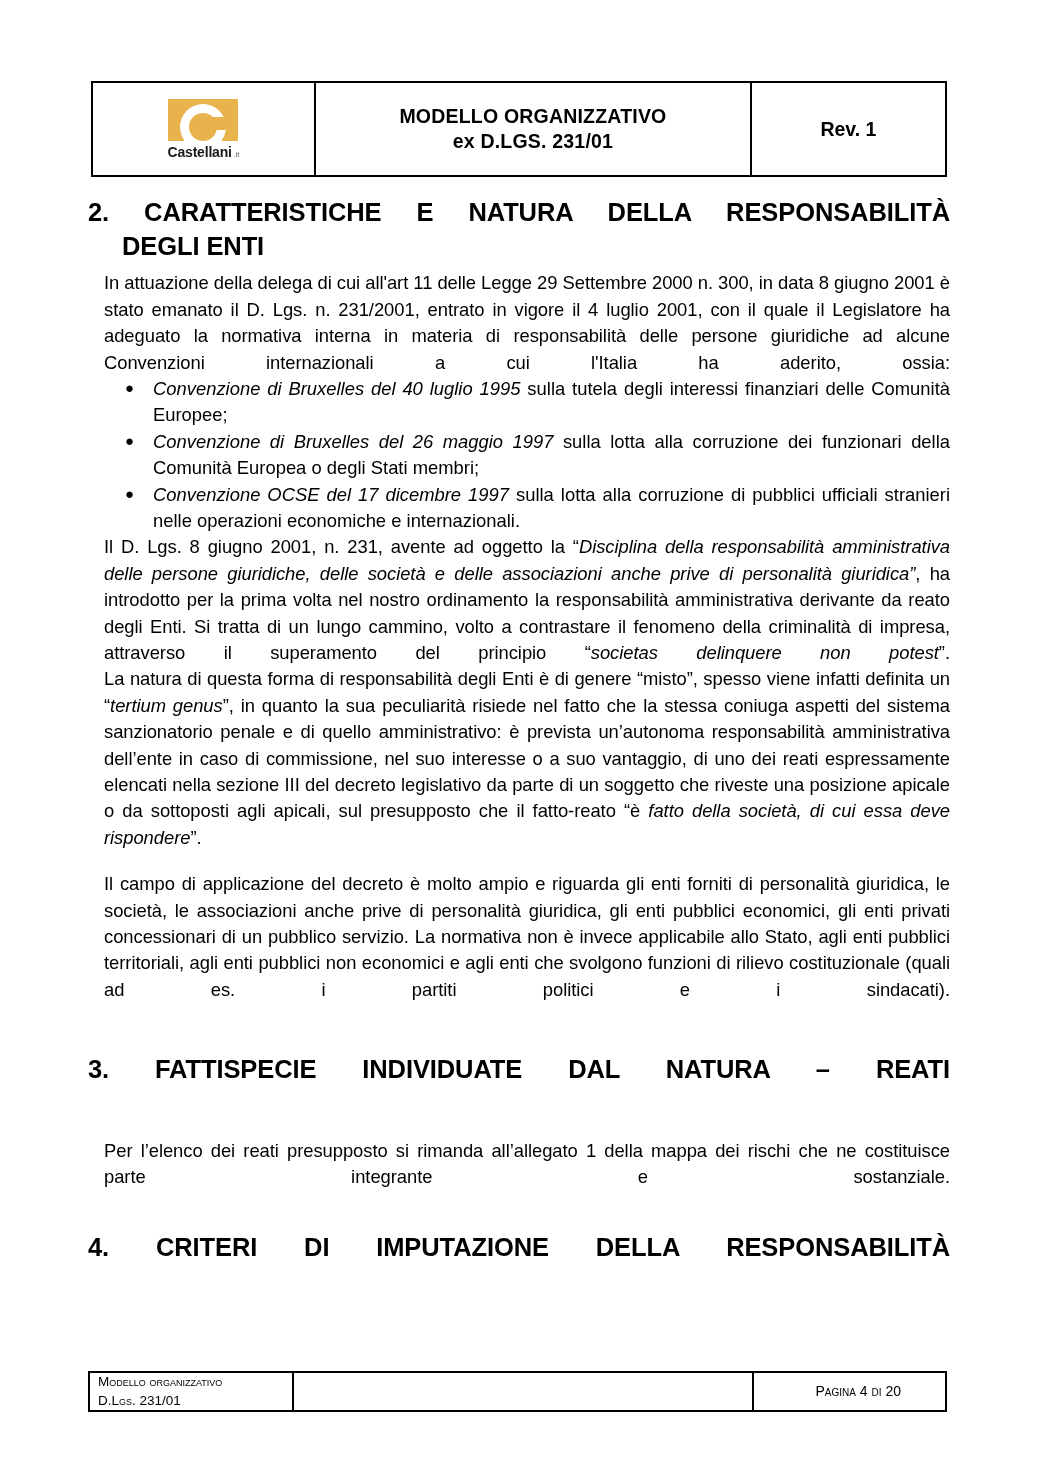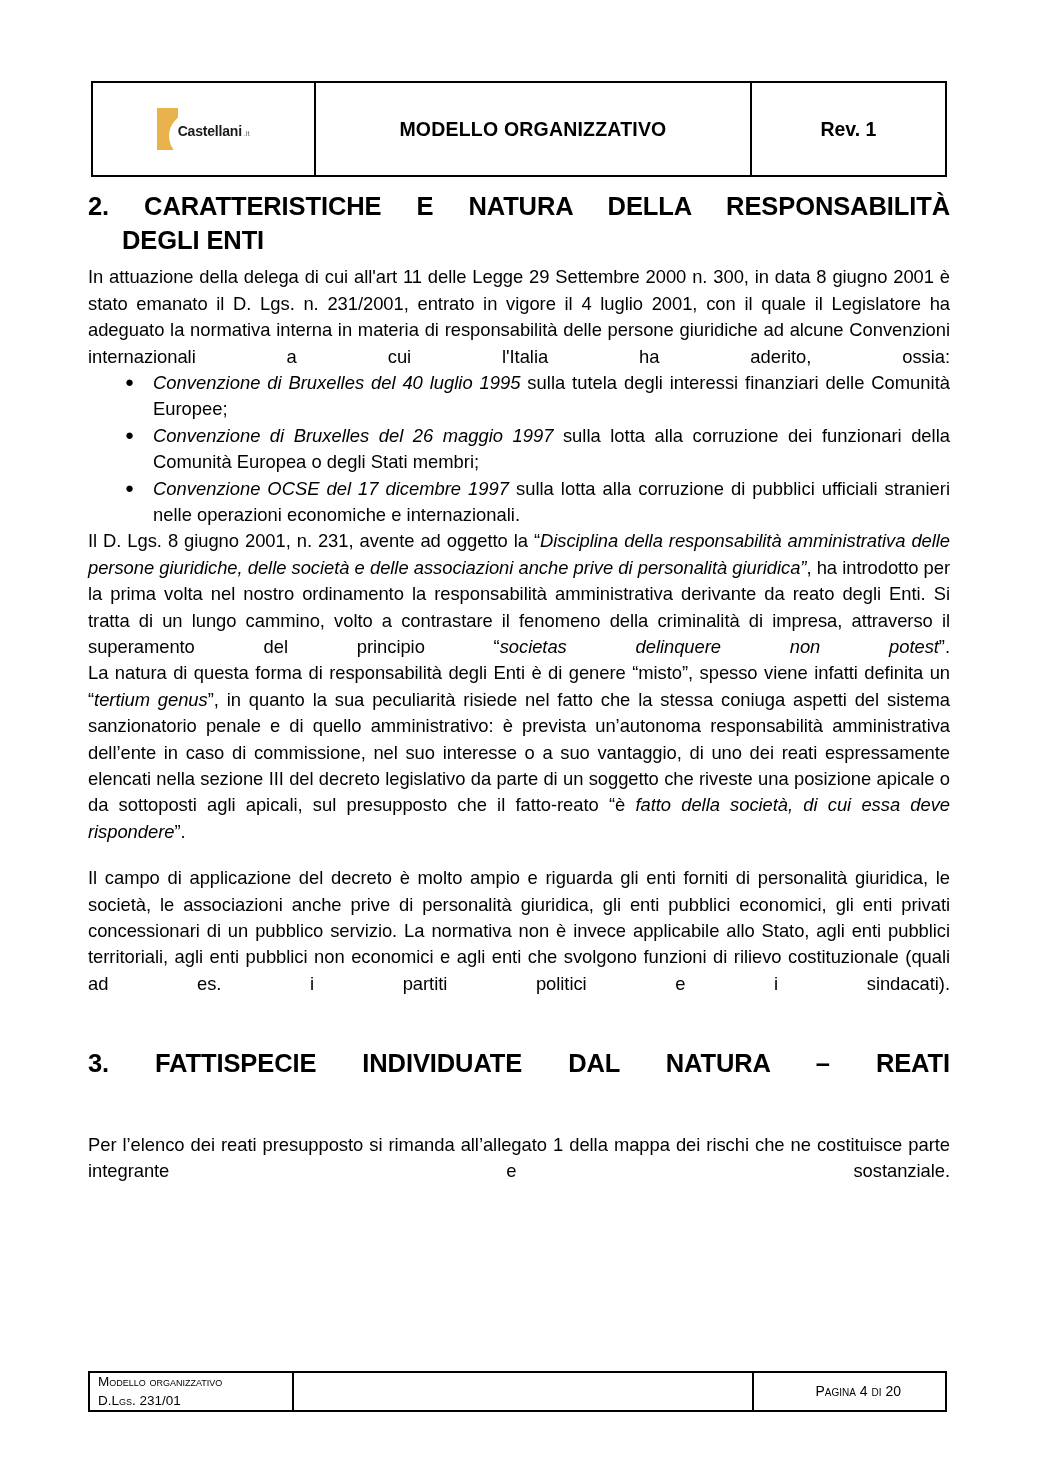--- a/index.html
+++ b/index.html
@@ -44,20 +44,21 @@
     border-right: 2px solid #000;
   }
   .hdr-cell:last-child { border-right: none; }
   .hdr-logo { width: 224px; }
   .hdr-title { width: 438px; }
   .hdr-rev   { width: 194px; }
 
   
   .logo-wrap {
     display: flex;
+    flex-direction: column;
     align-items: center;
     justify-content: center;
     width: 92px;
   }
   .logo-mark {
     width: 70px;
     height: 42px;
     background: #E8B34C;
     position: relative;
     overflow: hidden;
@@ -113,21 +114,21 @@
   .hdr-rev-inner {
     font-weight: bold;
     font-size: 19.5px;
     text-align: center;
   }
 
   
   .content {
     position: absolute;
     left: 88px;
-    top: 190px;
+    top: 196px;
     width: 862px;
   }
 
   h1.sec {
     font-size: 25.5px;
     font-weight: bold;
     line-height: 1.32;
     margin: 0;
     text-align: justify;
     text-align-last: justify;
@@ -141,21 +142,21 @@
   h1.sec .num { }
 
   p.body {
     font-size: 18.4px;
     line-height: 1.435;
     margin: 0;
     text-align: justify;
     text-align-last: left;
     letter-spacing: -0.05px;
   }
-  p.body.jfull { text-align-last: justify; }
+  p.body.jfull { text-align-last: justify; margin-left: 16px; }
 
   .gap-sm  { height: 7px; }
   .gap-md  { height: 20px; }
   .gap-lg  { height: 30px; }
   .gap-xl  { height: 40px; }
 
   ul.conv {
     margin: 0;
     padding: 0;
     list-style: none;
@@ -224,20 +225,21 @@
           <div class="dot"></div>
           <div class="notch"></div>
         </div>
         <div class="logo-text"><span>Castellani</span><span class="tld">.it</span></div>
       </div>
     </div>
 
     <div class="hdr-cell hdr-title">
       <div class="hdr-title-inner">
         <div>MODELLO ORGANIZZATIVO</div>
+        <div>ex D.LGS. 231/01</div>
       </div>
     </div>
 
     <div class="hdr-cell hdr-rev">
       <div class="hdr-rev-inner">Rev. 1</div>
     </div>
 
   </div>
 
   <div class="content">
@@ -279,20 +281,22 @@
     <div class="gap-sm"></div>
 
 
     <div class="gap-lg"></div>
     <div style="height:14px"></div>
 
     <p class="body jfull">Per l’elenco dei reati presupposto si rimanda all’allegato 1 della mappa dei rischi che ne costituisce parte integrante e sostanziale.</p>
 
     <div class="gap-xl"></div>
 
+    <h1 class="sec"><span class="num">4.</span>
+      <span>CRITERI    DI    IMPUTAZIONE    DELLA    RESPONSABILITÀ</span></h1>
 
   </div>
 
   <div class="footer-table">
     <div class="ftr-cell ftr-left">
       <div>
         <div class="smallcaps">Modello organizzativo</div>
         <div class="smallcaps">D.Lgs. 231/01</div>
       </div>
     </div>

